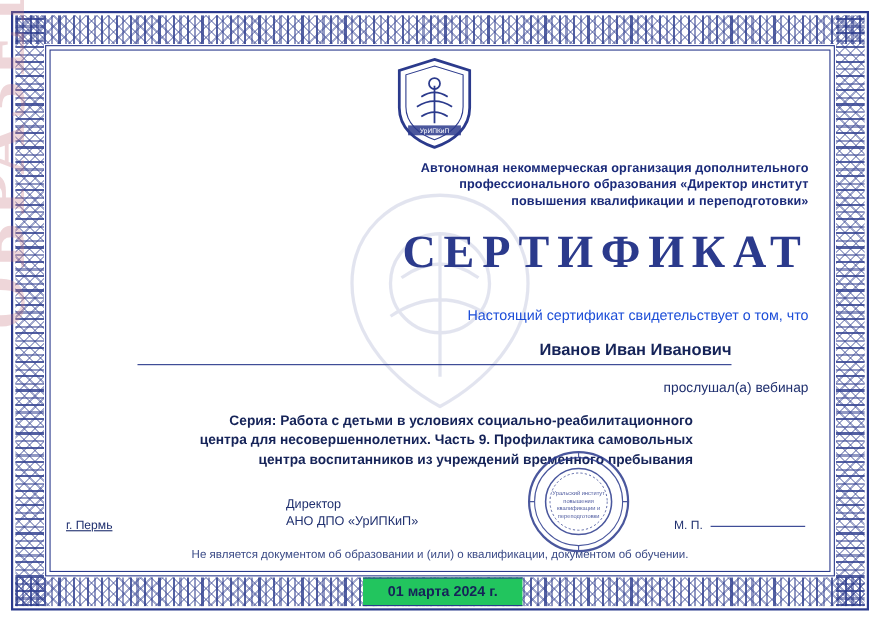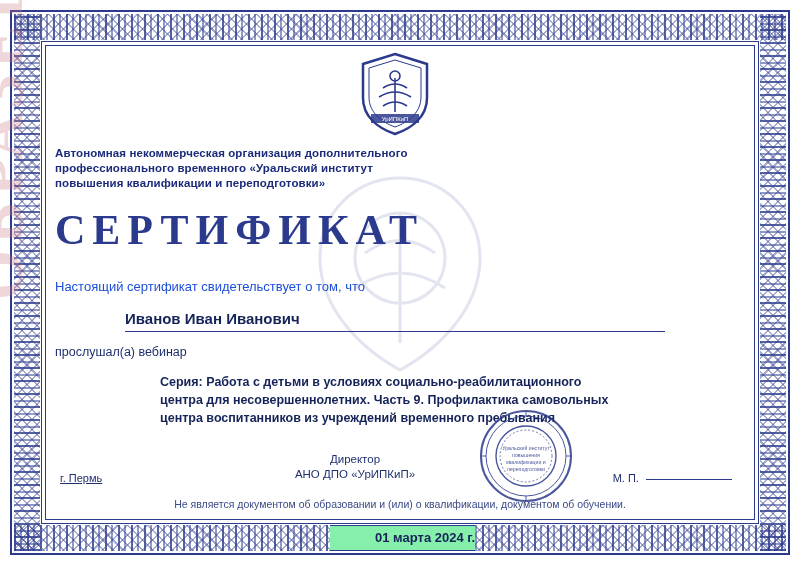--- a/index.html
+++ b/index.html
@@ -109,21 +109,21 @@
     top: 275px;
     transform: translate(-50%, -50%);
     opacity: 0.13;
     pointer-events: none;
   }
 
   
   .content {
     position: absolute;
     left: 55px; right: 65px; top: 52px;
-    text-align: left;
+    text-align: right;
   }
 
   .emblem {
     margin: 0 auto 10px auto;
     width: 72px;
     height: 84px;
   }
 
   .org-lines {
     color: #1b2b7a;
@@ -192,21 +192,20 @@
     top: 20px;
     font-size: 11px;
     color: #20306f;
     text-decoration: underline;
   }
   .director {
     position: absolute;
     left: 200px;
     top: 0;
     width: 190px;
-    text-align: center;
     font-size: 11.5px;
     color: #20306f;
     line-height: 15px;
   }
   .mp {
     position: absolute;
     right: 8px;
     top: 20px;
     font-size: 11px;
     color: #20306f;
@@ -239,25 +238,25 @@
   }
 
   .date-box {
     position: absolute;
     left: 330px;
     top: 525px;
     width: 145px;
     border-top: 1.4px solid #2b3a8c;
     border-bottom: 1.4px solid #2b3a8c;
     padding: 4px 0 5px 0;
-    text-align: right;
+    text-align: center;
     font-size: 13px;
     font-weight: bold;
     color: #152358;
-    background: #86efac;
+    background: #22c55e;
   }
 </style>
 </head>
 <body>
 
 <div class="certificate">
 
   <div class="border-outer"></div>
   <div class="orn orn-top"></div>
   <div class="orn orn-bottom"></div>
@@ -291,21 +290,21 @@
           <path d="M24 54 Q36 46 48 54"></path>
           <circle cx="36" cy="24" r="5"></circle>
         </g>
         <rect x="12" y="62" width="48" height="9" fill="#2b3a8c" opacity="0.85"></rect>
         <text x="36" y="69" font-family="Liberation Sans, sans-serif" font-size="6" fill="#ffffff" text-anchor="middle">УрИПКиП</text>
       </svg>
     </div>
 
     <div class="org-lines">
       <div>Автономная некоммерческая организация дополнительного</div>
-      <div>профессионального временного «Уральский институт</div>
+      <div>профессионального образования «Директор институт</div>
       <div>повышения квалификации и переподготовки»</div>
     </div>
 
     <div class="title">СЕРТИФИКАТ</div>
 
     <div class="subtitle">Настоящий сертификат свидетельствует о том, что</div>
 
     <div class="name-block">
       <div class="name-value">Иванов Иван Иванович</div>
       <div class="name-rule"></div>

